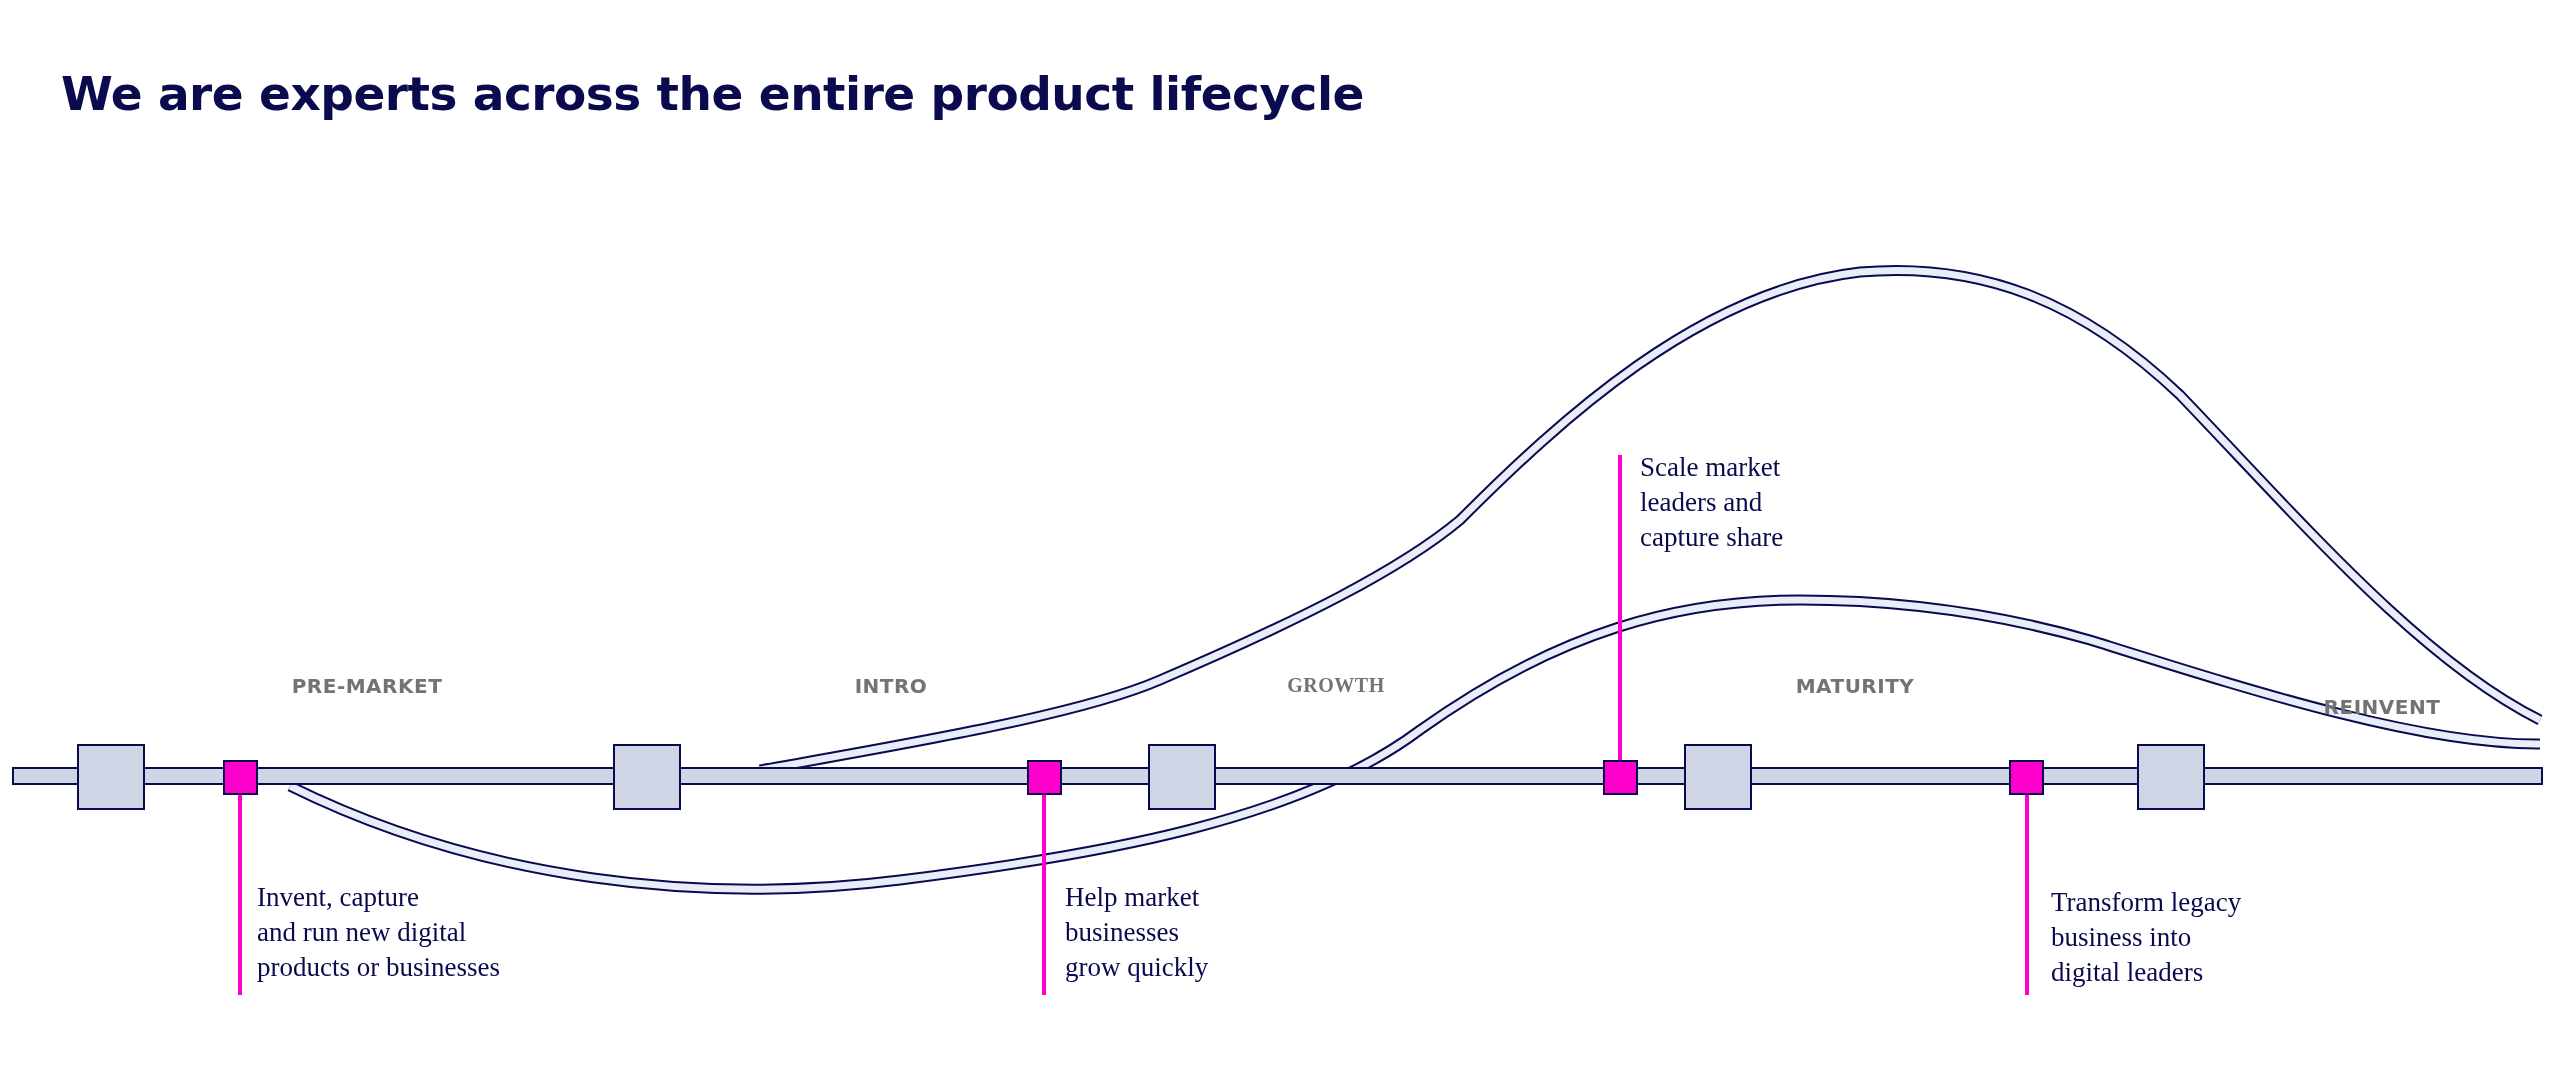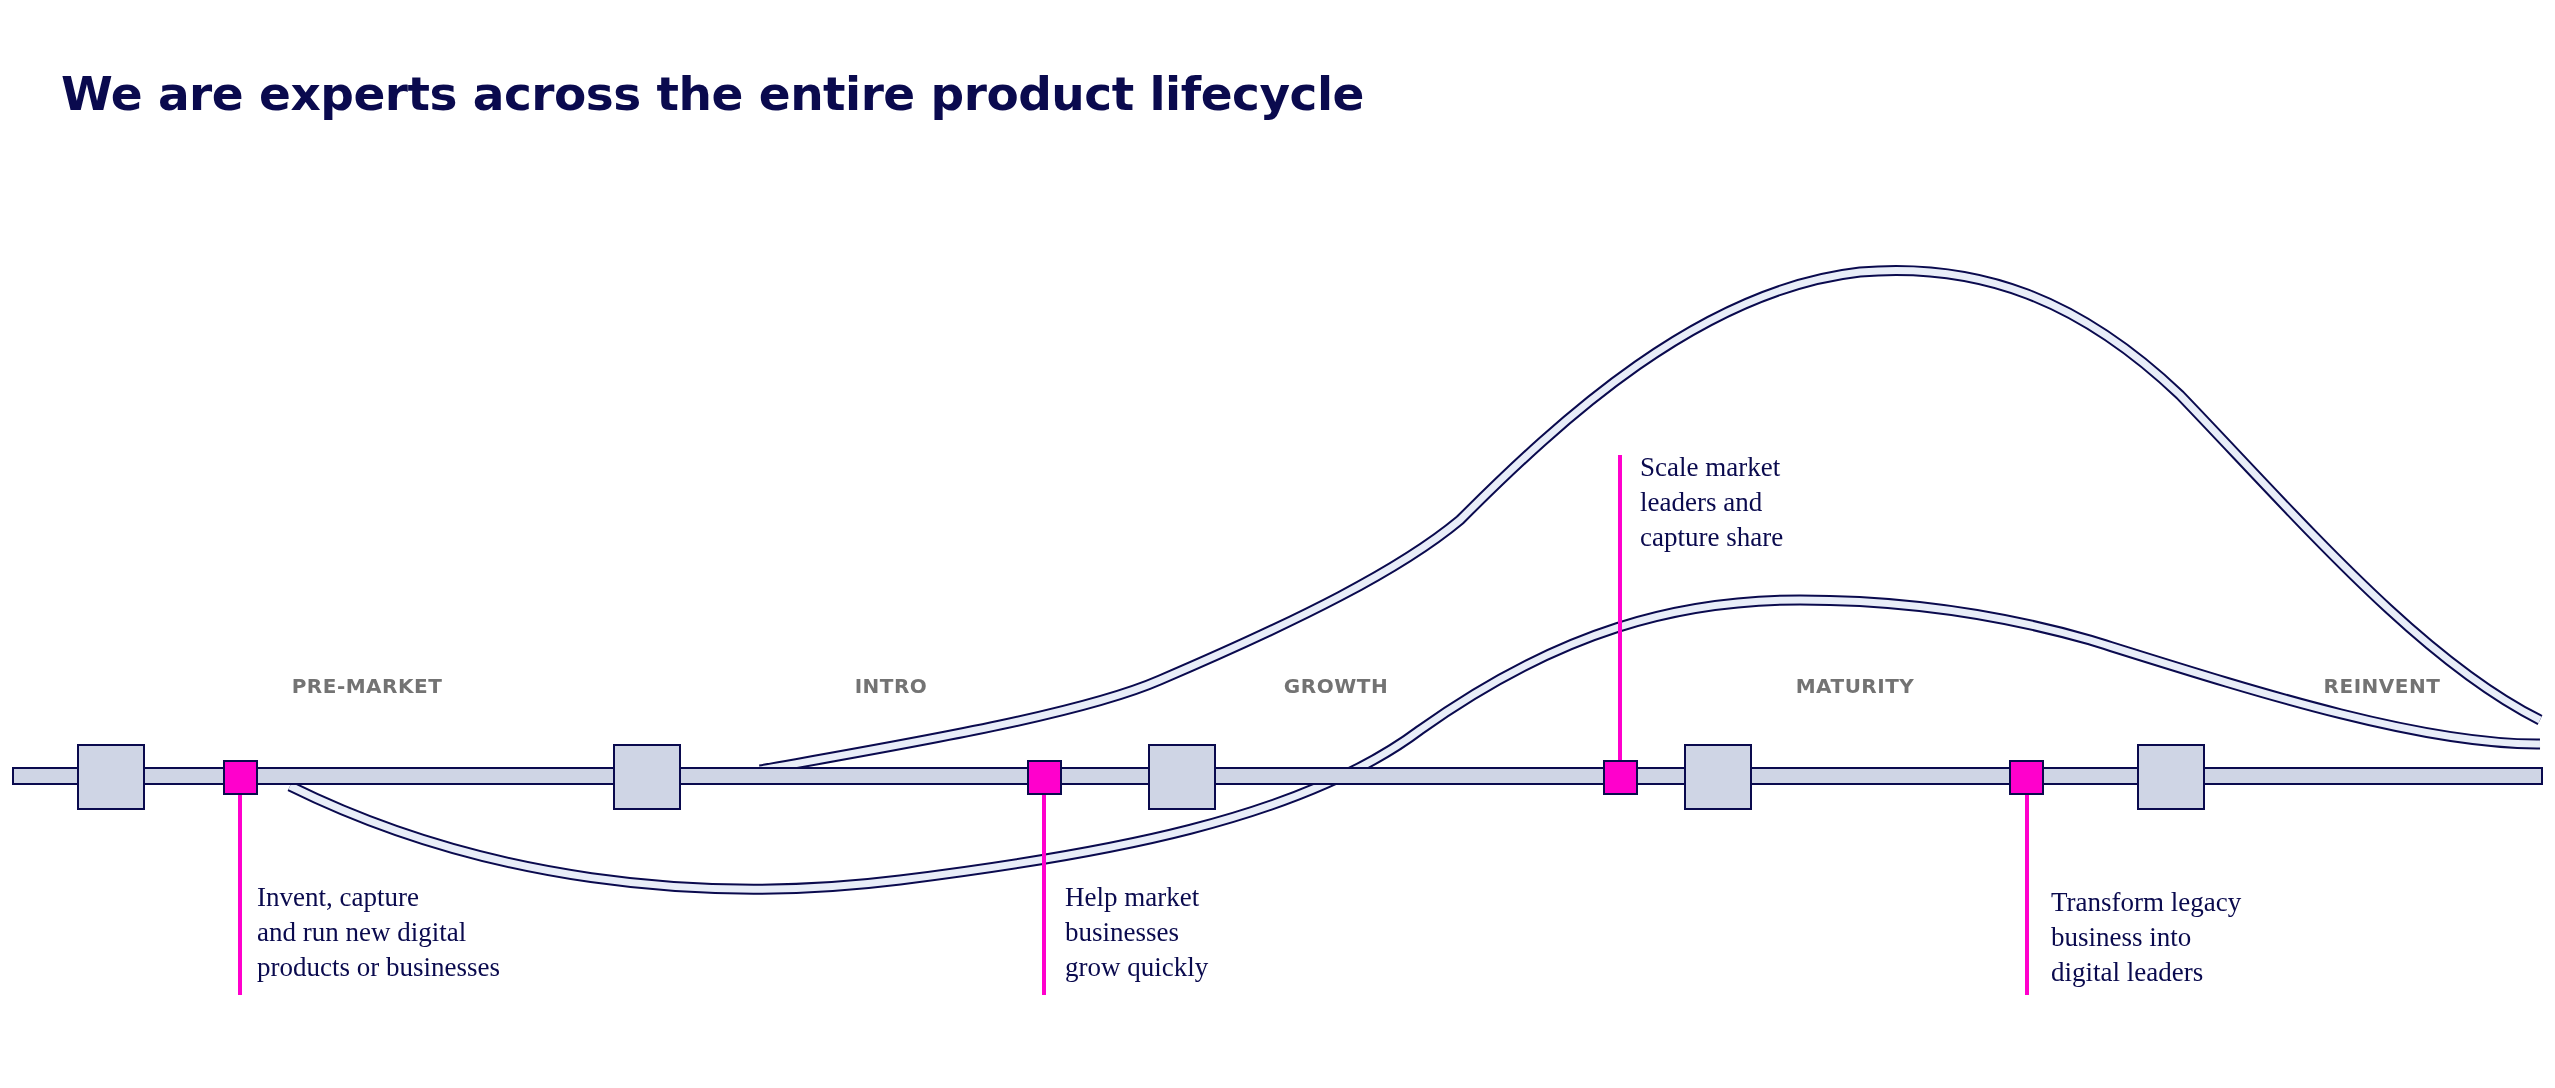--- a/index.html
+++ b/index.html
@@ -50,23 +50,23 @@
   <g>
     <rect x="224" y="761" width="33" height="33" fill="#ff00cc" stroke="#0a0a4e" stroke-width="2"></rect>
     <rect x="1028" y="761" width="33" height="33" fill="#ff00cc" stroke="#0a0a4e" stroke-width="2"></rect>
     <rect x="1604" y="761" width="33" height="33" fill="#ff00cc" stroke="#0a0a4e" stroke-width="2"></rect>
     <rect x="2010" y="761" width="33" height="33" fill="#ff00cc" stroke="#0a0a4e" stroke-width="2"></rect>
   </g>
 </svg>
 
 <div class="stage" style="left:367px;">PRE-MARKET</div>
 <div class="stage" style="left:891px;">INTRO</div>
-<div class="stage" style="left:1336px;">GROWTH</div>
+<div class="stage" style="left:1336px;font-family:Liberation Serif, serif;">GROWTH</div>
 <div class="stage" style="left:1855px;">MATURITY</div>
-<div class="stage" style="left:2382px;">REINVENT</div>
+<div class="stage" style="left:2382px;margin-top:21px;">REINVENT</div>
 
 <div class="callout" style="left:257px; top:880px;">
   <div>Invent, capture</div>
   <div>and run new digital</div>
   <div>products or businesses</div>
 </div>
 
 <div class="callout" style="left:1065px; top:880px;">
   <div>Help market</div>
   <div>businesses</div>

